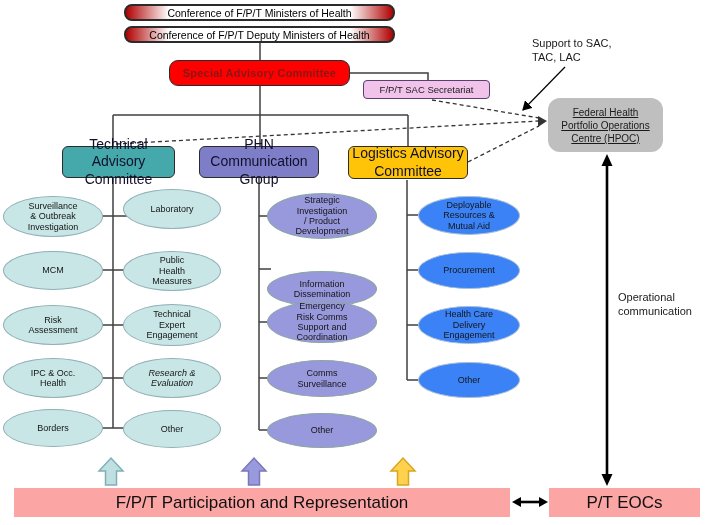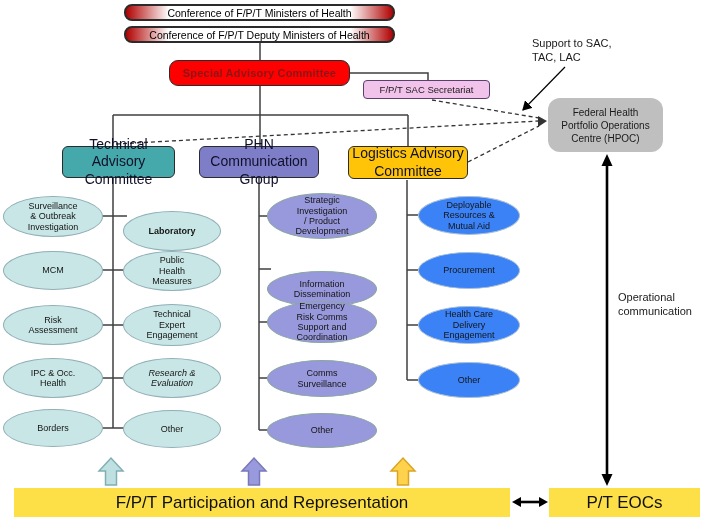--- a/index.html
+++ b/index.html
@@ -35,21 +35,21 @@
   .c-phn{background:#7e7ec8;}
   .c-lac{background:#ffc408;}
   .ell{
     border-radius:50%;font-size:9px;line-height:1.16;color:#151515;
   }
   .e-teal{background:#c8e6e6;border:1.6px solid #90afb7;}
   .e-purple{background:#9898dc;border:1.6px solid #8aa79b;}
   .e-yellow{background:#3b82f6;border:1.6px solid #a8bfd4;}
   .note{position:absolute;z-index:2;font-size:11px;line-height:1.3;color:#1a1a1a;text-align:left;}
   .bar{
-    background:#fde047;font-size:17px;color:#101010;z-index:2;
+    background:#fca5a5;font-size:17px;color:#101010;z-index:2;
   }
 </style>
 </head>
 <body>
 
 <div class="canvas">
 
   <svg class="wires" width="707" height="525" viewBox="0 0 707 525">
     <defs>
       <marker id="ah" markerWidth="9" markerHeight="9" refX="7" refY="4.5" orient="auto">
@@ -121,21 +121,21 @@
     <span class="lbl">Special Advisory Committee</span>
   </div>
 
   <div class="node secretariat" style="left:363px;top:80px;width:127px;height:19px;">
     <span class="lbl">F/P/T SAC Secretariat</span>
   </div>
 
   <div class="note lbl" style="left:532px;top:36px;width:112px;">Support to SAC,
 TAC, LAC</div>
 
-  <div class="node hpoc" style="left:548px;top:98px;width:115px;height:54px;">
+  <div class="node hpoc" style="left:548px;top:98px;width:115px;height:54px;text-decoration:underline;">
     <span class="lbl">Federal Health
 Portfolio Operations
 Centre (HPOC)</span>
   </div>
 
   <div class="note lbl" style="left:618px;top:290px;width:90px;">Operational
 communication</div>
 
   <div class="node committee c-tac" style="left:62px;top:146px;width:113px;height:32px;">
     <span class="lbl">Technical Advisory
@@ -163,21 +163,21 @@
 Assessment</span>
     </div>
   <div class="node ell e-teal" style="left:3px;top:358px;width:100px;height:40px;">
     <span class="lbl">IPC &amp; Occ.
 Health</span>
     </div>
   <div class="node ell e-teal" style="left:3px;top:409px;width:100px;height:38px;">
     <span class="lbl">Borders</span>
     </div>
 
-  <div class="node ell e-teal" style="left:123px;top:211px;width:98px;height:40px;font-weight:bold;">
+  <div class="node ell e-teal" style="left:123px;top:189px;width:98px;height:40px;">
     <span class="lbl">Laboratory</span>
     </div>
   <div class="node ell e-teal" style="left:123px;top:251px;width:98px;height:40px;">
     <span class="lbl">Public
 Health
 Measures</span>
     </div>
   <div class="node ell e-teal" style="left:123px;top:304px;width:98px;height:42px;">
     <span class="lbl">Technical
 Expert

